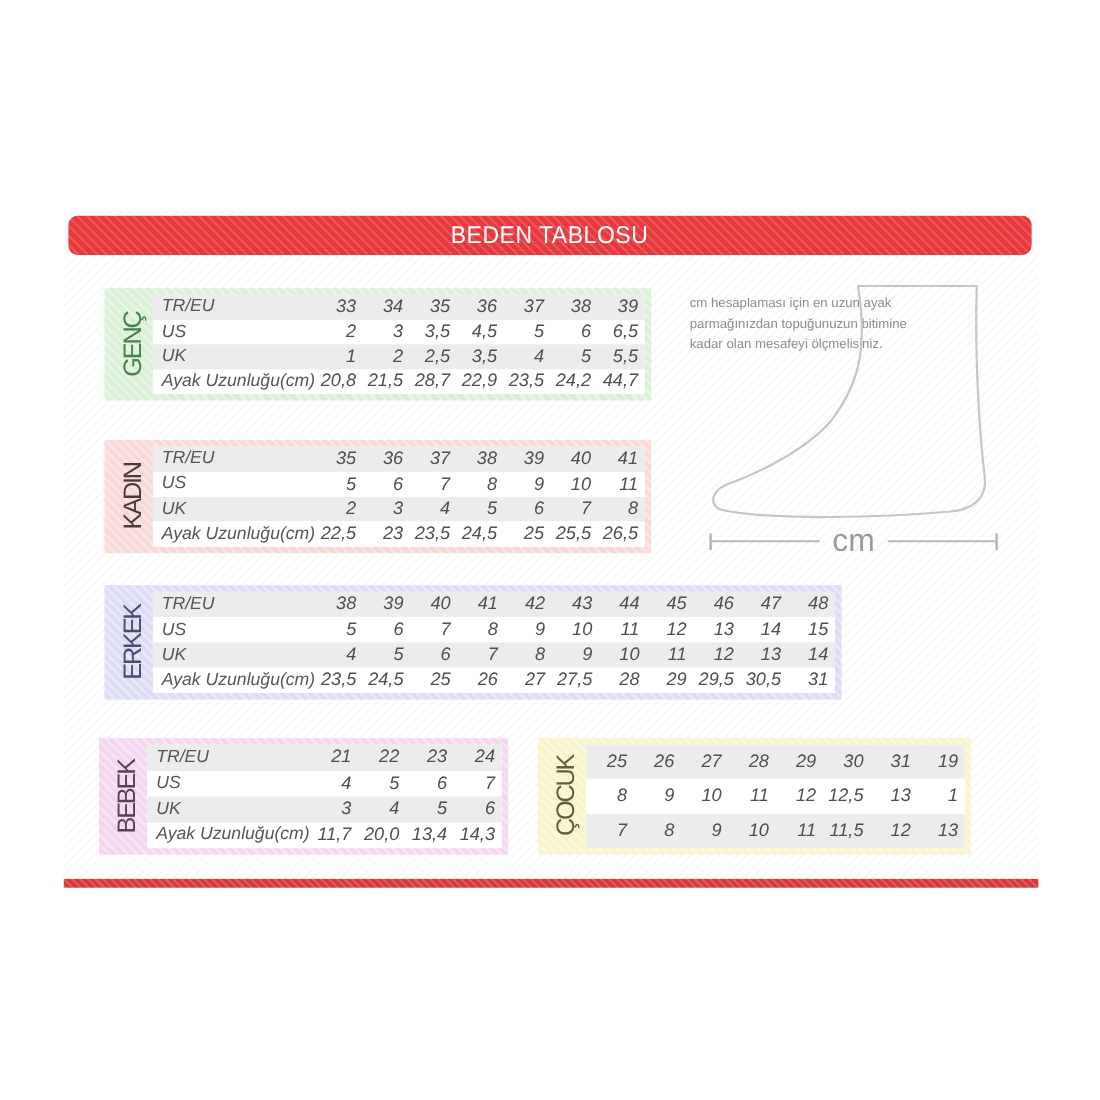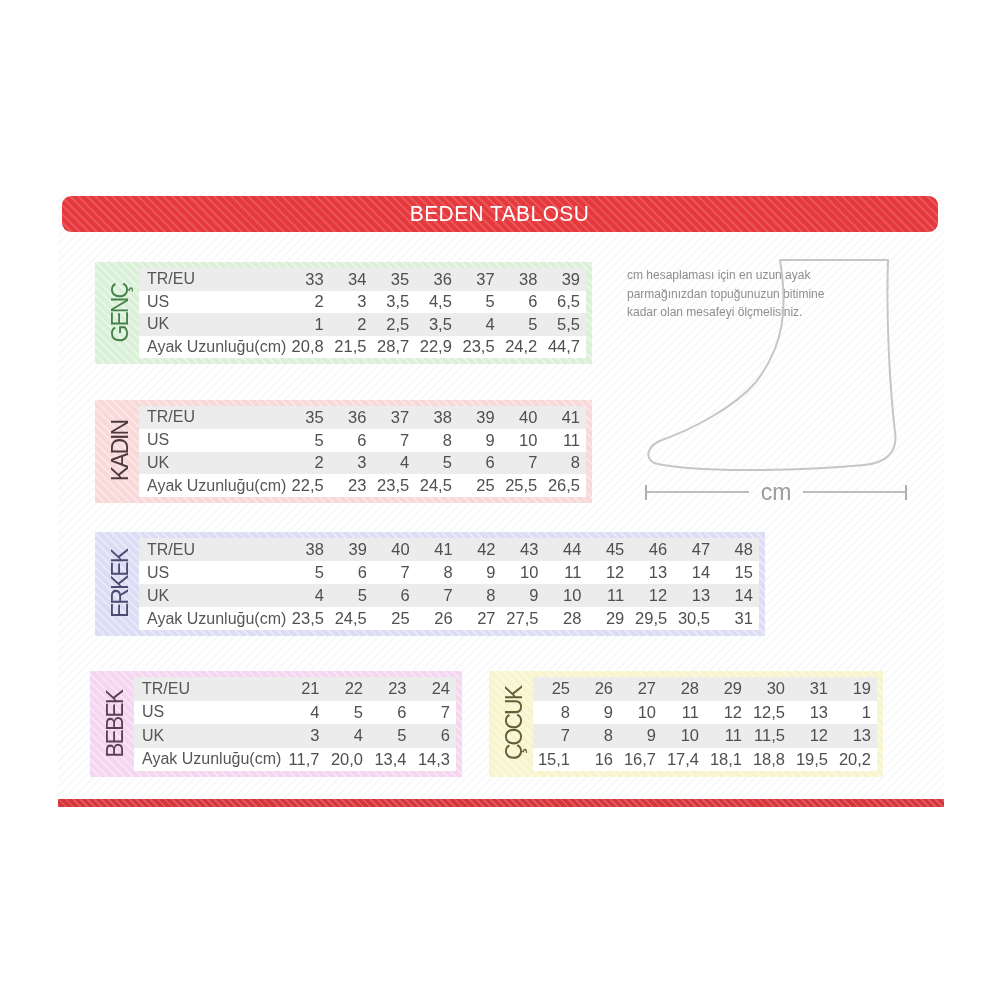--- a/index.html
+++ b/index.html
@@ -35,21 +35,21 @@
     background:repeating-linear-gradient(45deg, rgba(255,255,255,0.35) 0px, rgba(255,255,255,0.35) 2px, transparent 2px, transparent 6px);
   }
   .side-label {
     width:38px; display:flex; align-items:center; justify-content:center;
     position:relative; flex:none;
   }
   .side-label span {
     writing-mode:vertical-rl; transform:rotate(180deg);
     font-size:23px; letter-spacing:-2px; white-space:nowrap;
   }
-  .grid { flex:1; display:flex; flex-direction:column; background:#ffffff; position:relative; }
+  .grid { flex:1; display:flex; flex-direction:column; background:#ffffff; position:relative;font-style:italic; }
   .trow { flex:1; display:flex; align-items:center; background:#ffffff; }
   .trow.stripe { background:#ececec; }
   .rowlabel { width:148px; flex:none; padding-left:8px; font-size:16px; color:#565656; box-sizing:border-box; white-space:nowrap; }
   .cell { flex:1; text-align:right; padding-right:6px; font-size:16.5px; color:#4f4f4f; white-space:nowrap; }
   #table-genc  { left:95px;  top:262px; width:497px; height:102px; }
   #table-kadin { left:95px;  top:400px; width:497px; height:103px; }
   #table-erkek { left:95px;  top:532px; width:670px; height:104px; }
   #table-bebek { left:90px;  top:671px; width:372px; height:106px; }
   #table-cocuk { left:489px; top:671px; width:394px; height:106px; }
   
@@ -57,21 +57,21 @@
     position:absolute; left:627px; top:266px; width:205px;
     font-size:12px; line-height:1.55; color:#8e8e8e;
   }
   .foot-wrap { position:absolute; left:638px; top:250px; width:275px; height:260px; }
   .measure {
     position:absolute; left:645px; top:482px; width:262px; height:20px;
     display:flex; align-items:center;
   }
   .tick  { width:2px; height:15px; background:#aeaeae; flex:none; }
   .mline { flex:1; height:2px; background:#bcbcbc; }
-  .cm-text { margin:0 12px; font-size:23px; color:#9b9b9b; line-height:1; }
+  .cm-text { margin:0 12px; font-size:29px; color:#9b9b9b; line-height:1; }
   .bottom-bar {
     position:absolute; left:58px; top:799px; width:886px; height:8px;
     background:
       repeating-linear-gradient(45deg, rgba(255,255,255,0.18) 0px, rgba(255,255,255,0.18) 2px, transparent 2px, transparent 5px),
       #d7353a;
   }
 </style>
 </head>
 <body>
 
@@ -306,30 +306,20 @@
       <div class="trow stripe">
         <div class="cell">7</div>
         <div class="cell">8</div>
         <div class="cell">9</div>
         <div class="cell">10</div>
         <div class="cell">11</div>
         <div class="cell">11,5</div>
         <div class="cell">12</div>
         <div class="cell">13</div>
       </div>
-      <div class="trow">
-        <div class="cell">15,1</div>
-        <div class="cell">16</div>
-        <div class="cell">16,7</div>
-        <div class="cell">17,4</div>
-        <div class="cell">18,1</div>
-        <div class="cell">18,8</div>
-        <div class="cell">19,5</div>
-        <div class="cell">20,2</div>
-      </div>
     </div>
   </div>
 
 <div class="note">cm hesaplaması için en uzun ayak parmağınızdan topuğunuzun bitimine kadar olan mesafeyi ölçmelisiniz.</div>
 
 <div class="foot-wrap">
   <svg width="275" height="260" viewBox="0 0 275 260">
     <path d="M 142 10
              C 150 60 146 95 118 132
              C 96 158 52 180 24 190

